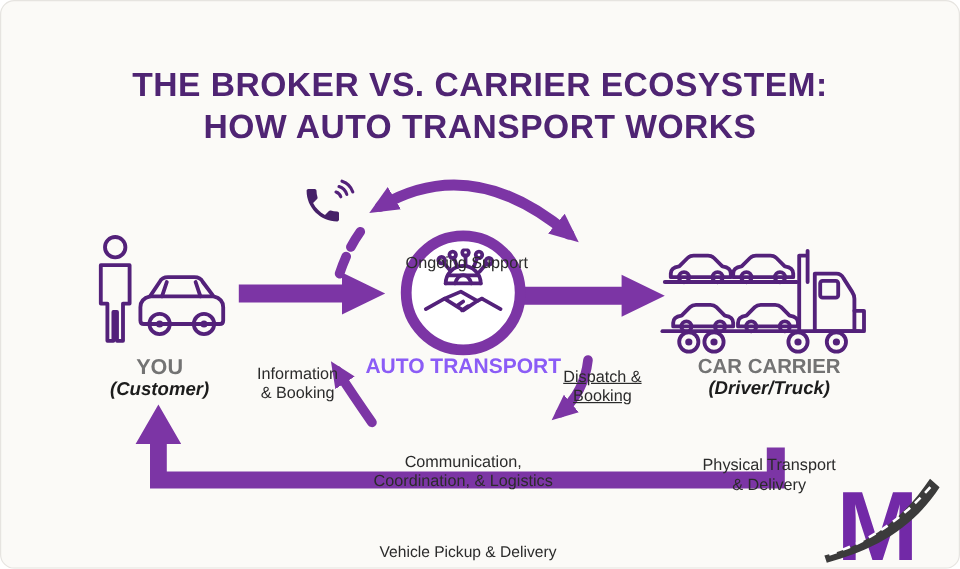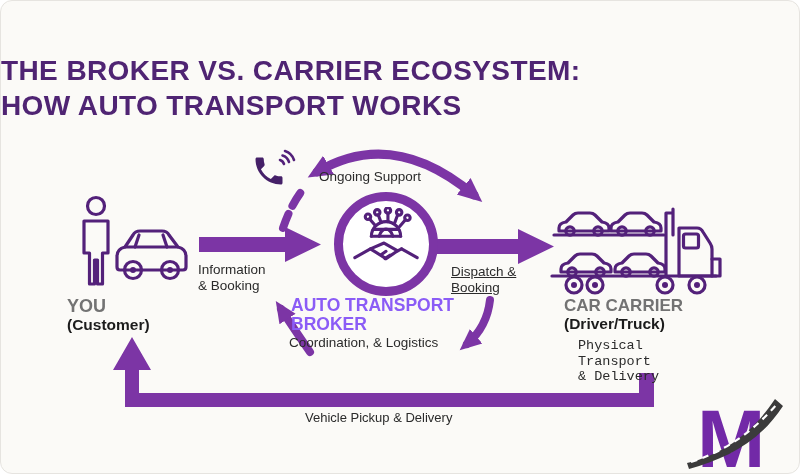--- a/index.html
+++ b/index.html
@@ -3,31 +3,31 @@
 <meta charset="utf-8">
 <style>
   html,body{margin:0;padding:0;background:#ffffff;}
   #stage{
     position:relative;width:800px;height:474px;overflow:hidden;
     background:var(--background,#fbfaf7);
     border:1px solid #e6e4e0;border-radius:12px;box-sizing:border-box;
     font-family:"Liberation Sans",sans-serif;color:var(--text,#2b2b2b);
   }
   .abs{position:absolute;}
-  .ctr{}
+  .ctr{text-align:center;}
   #title{left:0;right:0;top:52px;font-size:28px;line-height:35px;font-weight:800;
          color:var(--title,#4f2473);letter-spacing:.4px;}
-  .flow-label{font-size:13.5px;line-height:15.5px;font-weight:500;color:var(--text,#2b2b2b);}
+  .flow-label{font-size:13.5px;line-height:15.5px;font-weight:500;color:var(--text,#2b2b2b);margin-top:42px;}
   .node-name{font-size:18px;font-weight:800;color:#737373;line-height:19px;}
-  .node-sub{font-size:15.5px;font-weight:600;color:#1c1c1c;line-height:17px;}
+  .node-sub{font-size:15.5px;font-weight:600;color:#1c1c1c;line-height:17px;font-style:italic;}
   #info-label{left:197px;top:261px;width:100px;}
   #ongoing-label{left:318px;top:168px;width:140px;}
   #dispatch-label{left:450px;top:263px;width:102px;text-decoration:underline;}
   #comm-label{left:288px;top:334px;width:194px;}
-  #physical-label{left:577px;top:337px;width:126px;font-family:Liberation Mono, monospace;}
+  #physical-label{left:577px;top:337px;width:126px;}
   #pickup-label{left:304px;top:409px;width:170px;font-size:13px;}
   #you-label{left:66px;top:296px;width:132px;}
   #broker-label{left:290px;top:295px;width:190px;font-size:17.5px;font-weight:800;line-height:18.5px;color:#8b5cf6;}
   #carrier-label{left:563px;top:295px;width:154px;}
   #person-car-icon{left:72px;top:193px;width:120px;height:100px;}
   #phone-icon{left:249px;top:143px;width:48px;height:48px;}
   #broker-circle{left:333px;top:191px;width:104px;height:104px;border-radius:50%;
     border:9px solid var(--arrow,#7c35a5);background:#fff;box-sizing:border-box;
     display:flex;align-items:center;justify-content:center;}
   #truck-icon{left:547px;top:196px;width:178px;height:102px;}
@@ -171,24 +171,24 @@
     <div>Booking</div>
   </div>
 
   <div id="you-label" class="abs ctr">
     <div class="node-name">YOU</div>
     <div class="node-sub">(Customer)</div>
   </div>
 
   <div id="broker-label" class="abs ctr">
     <div>AUTO TRANSPORT</div>
-    <div>BROKER</div>
   </div>
 
   <div id="comm-label" class="abs ctr flow-label">
+    <div>Communication,</div>
     <div>Coordination, &amp; Logistics</div>
   </div>
 
   <div id="carrier-label" class="abs ctr">
     <div class="node-name" style="font-size:17px">CAR CARRIER</div>
     <div class="node-sub">(Driver/Truck)</div>
   </div>
 
   <div id="physical-label" class="abs ctr flow-label">
     <div>Physical Transport</div>

